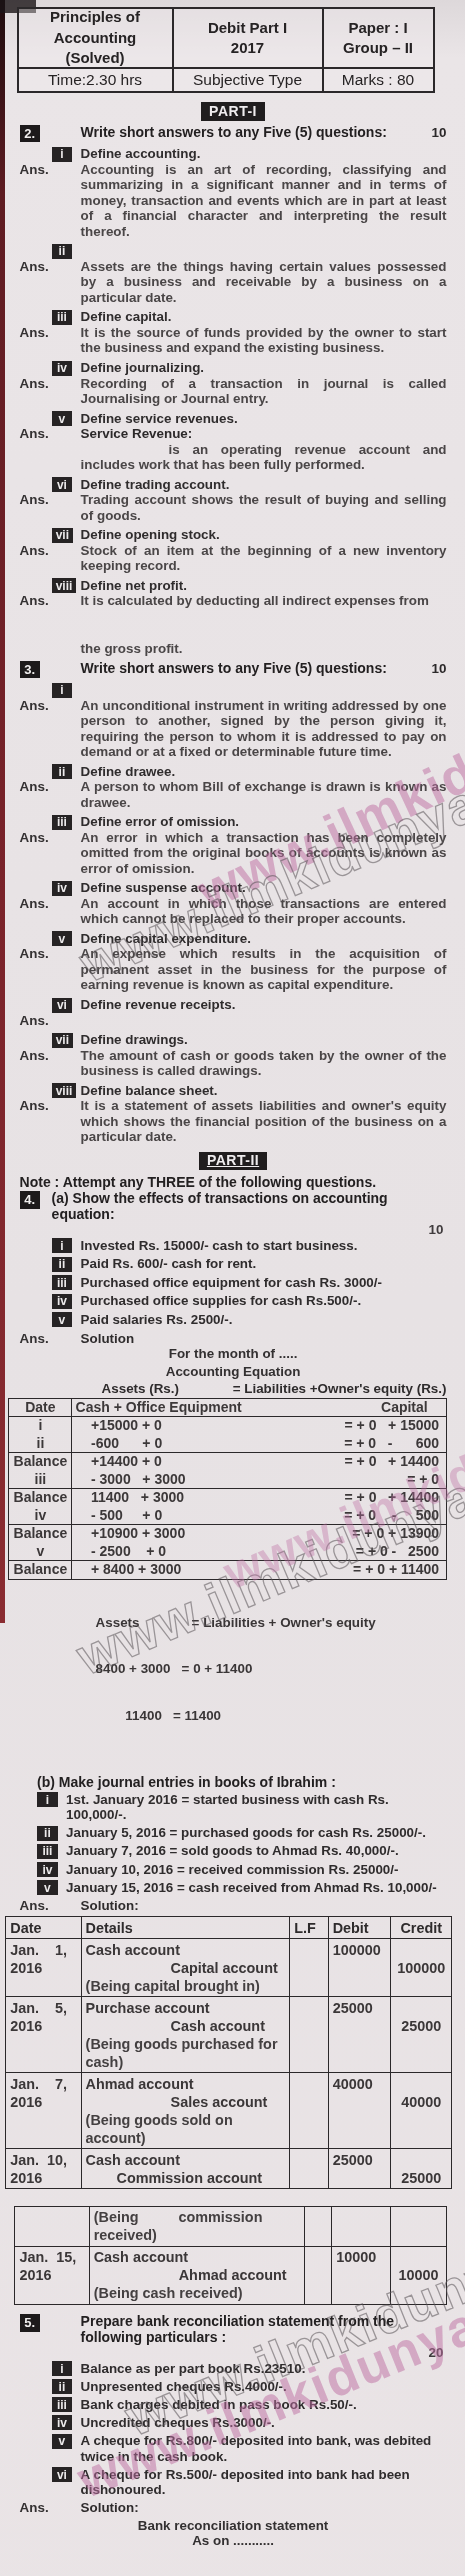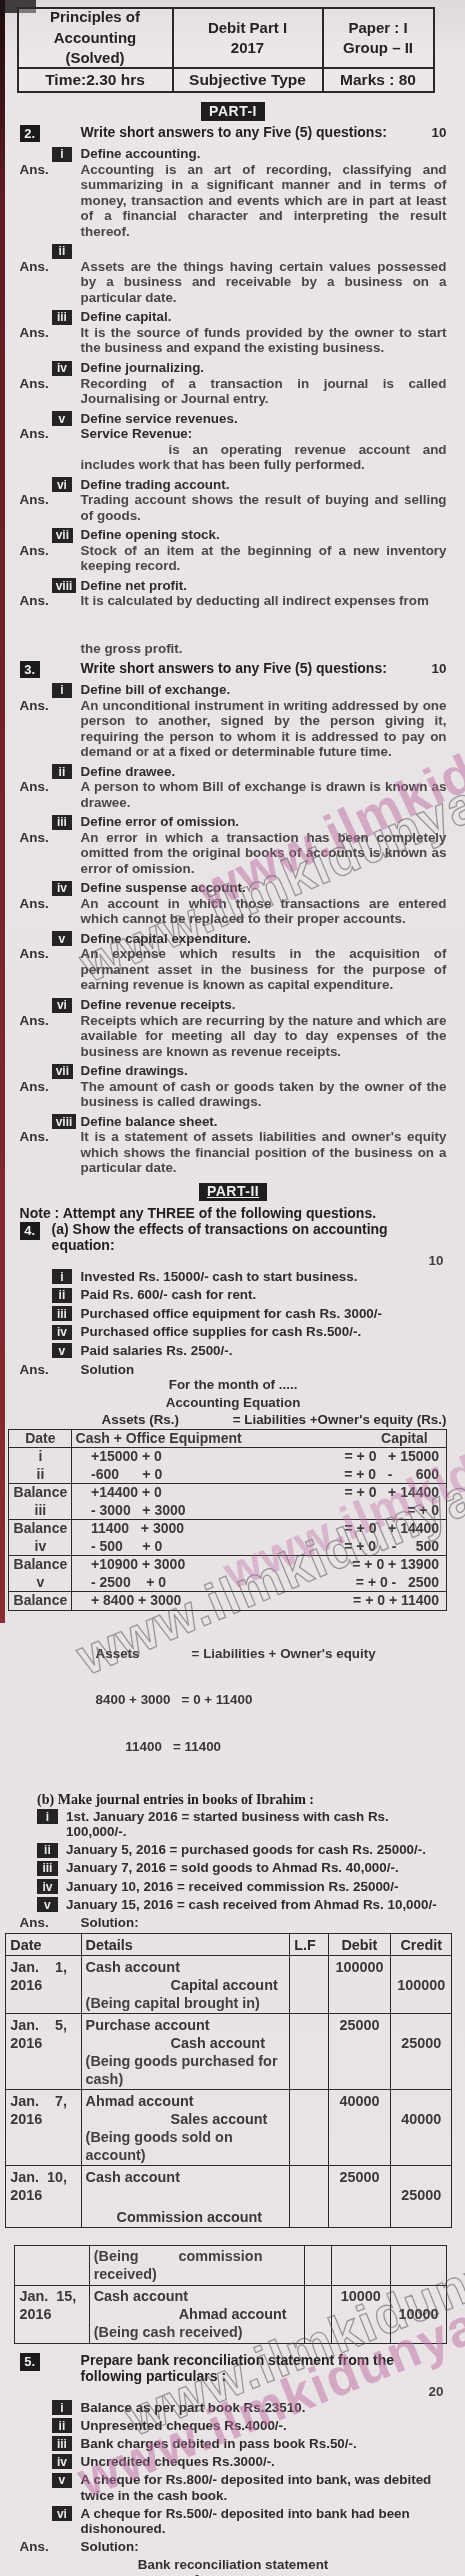--- a/index.html
+++ b/index.html
@@ -17,21 +17,21 @@
   .wm-pink{color:rgba(189,110,162,0.50);}
   .wm-pink2{color:rgba(189,110,162,0.38);}
   .wm-outline{color:transparent;-webkit-text-stroke:1.3px rgba(90,84,88,0.55);}
 
   
   .hdr{display:grid;grid-template-columns:155px 150px 111px;border:1.5px solid #2b282a;
        margin-left:-3.1px;width:416px;background:rgba(240,236,238,.35);}
   .hcell{border:1px solid #2b282a;display:flex;flex-direction:column;justify-content:center;
          align-items:center;text-align:center;color:#262324;}
   .hr1{height:58px;font-size:15px;line-height:20.6px;font-weight:700;}
-  .hr2{height:21.6px;font-size:15.5px;font-weight:700;}
+  .hr2{height:21.6px;font-size:15.5px;font-weight:400;}
 
   .partbadge{background:#201d1e;color:#efecee;font-weight:700;font-size:14px;
     padding:1.5px 8.2px;display:table;margin:9.3px auto 4.1px auto;letter-spacing:0.5px;}
 
   .line{display:flex;align-items:flex-start;}
   .lab{flex:0 0 32px;font-weight:700;color:#343132;}
   .bcol{flex:0 0 29px;}
   .txt{flex:1;min-width:0;}
   .q{font-weight:700;color:#2f2c2d;}
   .qh{font-weight:700;color:#232021;font-size:14px;}
@@ -64,24 +64,24 @@
   .sums{margin:4.1px 0 0 76px;font-weight:700;color:#3a3637;white-space:pre;}
 
   
   .jt{width:447px;margin-left:-14.4px;border:1.5px solid #2b282a;font-size:14.4px;line-height:18px;
       font-weight:700;color:#3b3738;}
   .jt td,.jt th{border:1px solid #2b282a;padding:1.5px 4.1px;vertical-align:top;text-align:left;}
   .jt th{font-weight:700;color:#2e2b2c;}
   .jt .cd{width:72px;}
   .jt .cdet{width:237px;}
   .jt .clf{width:34px;}
-  .jt .cdb{width:57px;text-align:center;margin-left:19px;}
+  .jt .cdb{width:57px;text-align:left;margin-left:19px;}
   .jt .ccr{width:54px;text-align:center;}
   .d2{padding-left:85px;}
-  .d2b{padding-left:31px;margin-top:22px;}
+  .d2b{padding-left:31px;}
   .narr{color:#444041;}
   .sp1{height:18px;}
   .datecell{white-space:pre;}
 </style>
 </head>
 <body>
 
 <div class="page">
   <div class="edge"></div>
   <div class="corner"></div>
@@ -234,21 +234,20 @@
       <span class="lab"><span class="nb">3.</span></span>
       <span class="bcol"></span>
       <span class="txt qh">Write short answers to any Five (5) questions:</span>
       <span class="marks">10</span>
     </div>
 
     <div class="qa-item">
       <div class="line">
           <span class="lab"></span>
           <span class="bcol"><span class="ib">i</span></span>
-          <span class="txt q">Define bill of exchange.</span>
         </div>
       <div class="line">
           <span class="lab">Ans.</span>
           <span class="bcol"></span>
           <span class="txt ans">An unconditional instrument in writing addressed by one person to another, signed by the person giving it, requiring the person to whom it is addressed to pay on demand or at a fixed or determinable future time.</span>
         </div>
     </div>
     <div class="qa-item">
       <div class="line">
           <span class="lab"></span>
@@ -299,21 +298,20 @@
     </div>
     <div class="qa-item">
       <div class="line">
           <span class="lab"></span>
           <span class="bcol"><span class="ib">vi</span></span>
           <span class="txt q">Define revenue receipts.</span>
         </div>
       <div class="line">
           <span class="lab">Ans.</span>
           <span class="bcol"></span>
-          <span class="txt ans">Receipts which are recurring by the nature and which are available for meeting all day to day expenses of the business are known as revenue receipts.</span>
         </div>
     </div>
     <div class="qa-item">
       <div class="line">
           <span class="lab"></span>
           <span class="bcol"><span class="ib">vii</span></span>
           <span class="txt q">Define drawings.</span>
         </div>
       <div class="line">
           <span class="lab">Ans.</span>
@@ -442,21 +440,21 @@
           </tr>
     </tbody>
       </table>
 
     <div class="sums">
       <div>Assets              = Liabilities + Owner's equity</div>
       <div>8400 + 3000   = 0 + 11400</div>
       <div>        11400   = 11400</div>
     </div>
 
-    <div class="line" style="margin-top:7px;font-family:Liberation Serif, serif;">
+    <div class="line" style="margin-top:21px;">
       <span style="flex:0 0 17.5px;"></span>
       <span class="txt qh">(b) Make journal entries in books of Ibrahim :</span>
     </div>
     <div style="margin-top:1px;">
       <div class="line" style="margin-bottom:2.6px;">
           <span style="flex:0 0 17.5px;"></span>
           <span class="bcol"><span class="ib">i</span></span>
           <span class="txt q">1st. January 2016 = started business with cash Rs. 100,000/-.</span>
         </div>
       <div class="line" style="margin-bottom:2.6px;">

